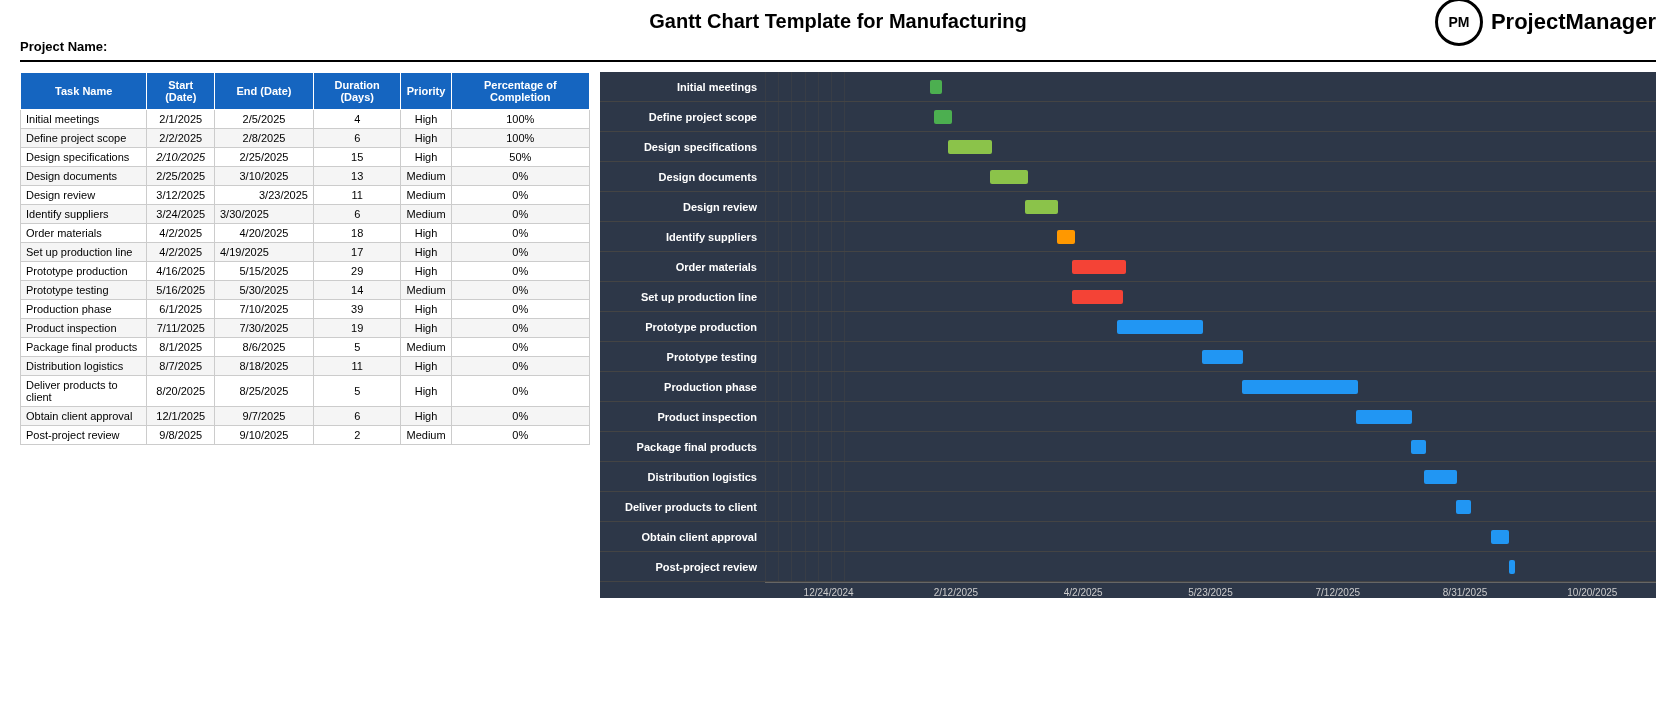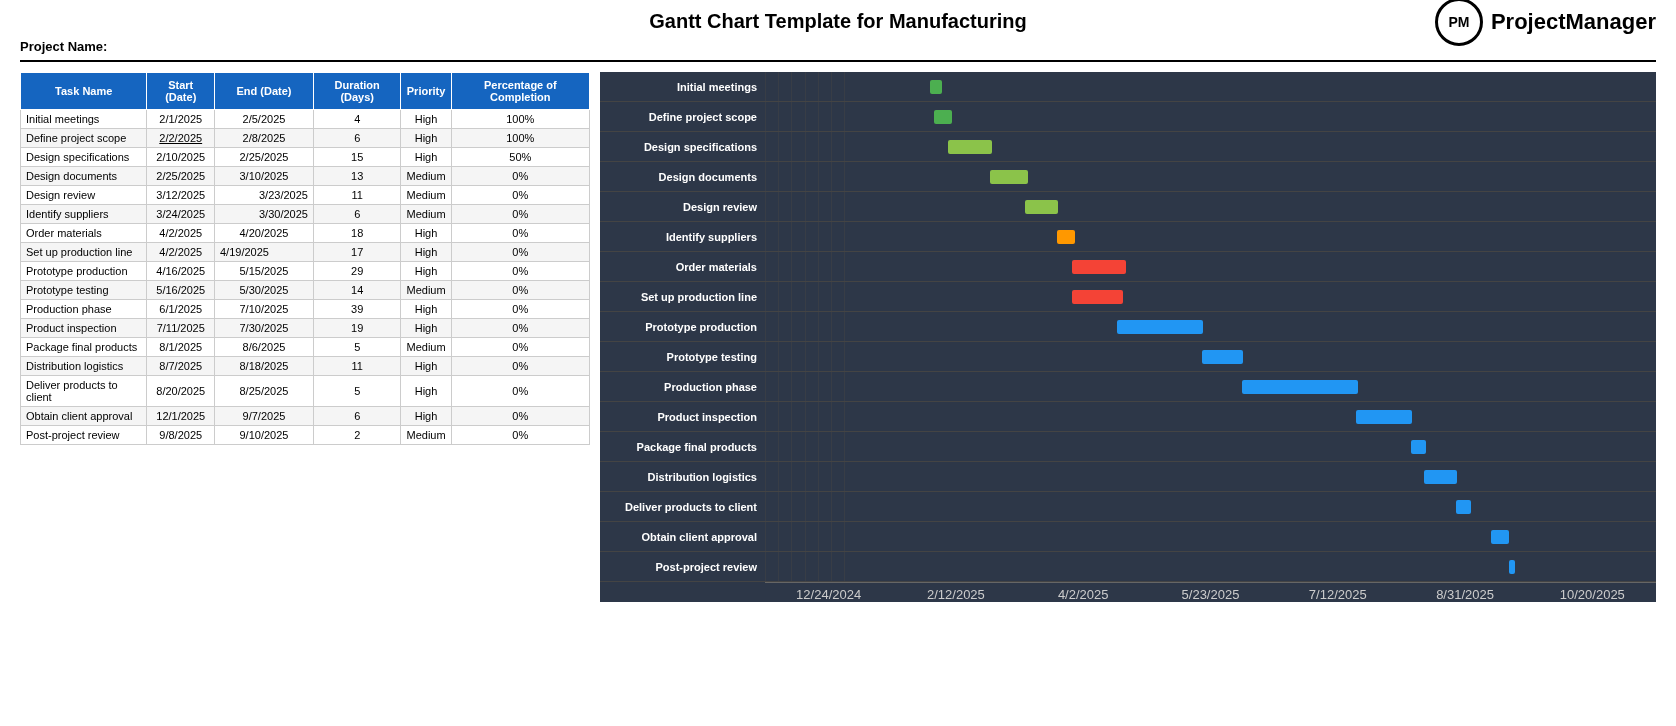--- a/index.html
+++ b/index.html
@@ -76,21 +76,21 @@
       transform: translateY(-50%);
       border-radius: 2px;
     }
     .gantt-axis {
       display: flex;
       margin-left: 165px;
       border-top: 1px solid #666;
       padding-top: 4px;
     }
     .gantt-axis-label {
-      font-size: 13px;
+      font-size: 10px;
       color: #ccc;
       text-align: center;
     }
     .gantt-grid-line {
       position: absolute;
       top: 0;
       bottom: 0;
       width: 1px;
       background: #444;
       opacity: 0.5;
@@ -130,29 +130,29 @@
           <tr>
             <td>Initial meetings</td>
             <td style="text-align: center;">2/1/2025</td>
             <td style="text-align: center;">2/5/2025</td>
             <td style="text-align: center;">4</td>
             <td style="text-align: center;">High</td>
             <td style="text-align: center;">100%</td>
           </tr>
           <tr>
             <td>Define project scope</td>
-            <td style="text-align: center; text-decoration: underline;">2/2/2025</td>
+            <td style="text-align: center;">2/2/2025</td>
             <td style="text-align: center;">2/8/2025</td>
             <td style="text-align: center;">6</td>
             <td style="text-align: center;">High</td>
             <td style="text-align: center;">100%</td>
           </tr>
           <tr>
             <td>Design specifications</td>
-            <td style="text-align: center;">2/10/2025</td>
+            <td style="text-align: center; font-style: italic;">2/10/2025</td>
             <td style="text-align: center;">2/25/2025</td>
             <td style="text-align: center;">15</td>
             <td style="text-align: center;">High</td>
             <td style="text-align: center;">50%</td>
           </tr>
           <tr>
             <td>Design documents</td>
             <td style="text-align: center;">2/25/2025</td>
             <td style="text-align: center;">3/10/2025</td>
             <td style="text-align: center;">13</td>
@@ -163,21 +163,21 @@
             <td>Design review</td>
             <td style="text-align: center;">3/12/2025</td>
             <td style="text-align: center; padding-left: 44px;">3/23/2025</td>
             <td style="text-align: center;">11</td>
             <td style="text-align: center;">Medium</td>
             <td style="text-align: center;">0%</td>
           </tr>
           <tr>
             <td>Identify suppliers</td>
             <td style="text-align: center;">3/24/2025</td>
-            <td style="text-align: right;">3/30/2025</td>
+            <td style="text-align: left;">3/30/2025</td>
             <td style="text-align: center;">6</td>
             <td style="text-align: center;">Medium</td>
             <td style="text-align: center;">0%</td>
           </tr>
           <tr>
             <td>Order materials</td>
             <td style="text-align: center;">4/2/2025</td>
             <td style="text-align: center;">4/20/2025</td>
             <td style="text-align: center;">18</td>
             <td style="text-align: center;">High</td>

